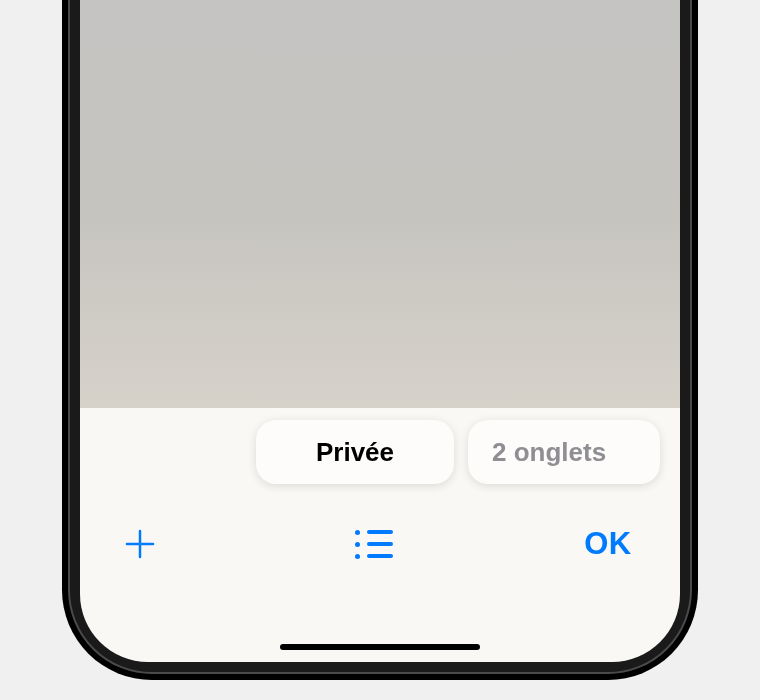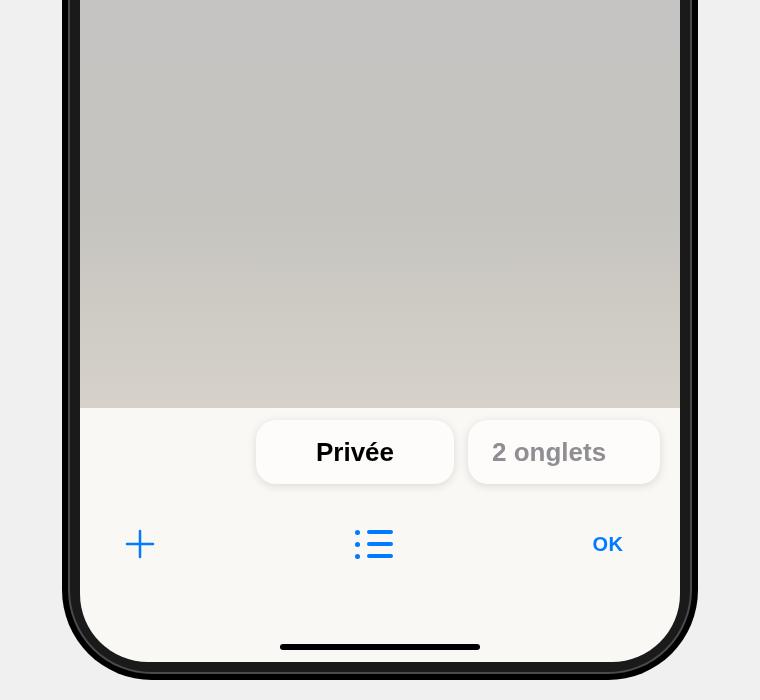--- a/index.html
+++ b/index.html
@@ -102,21 +102,21 @@
     .plus-svg {
       width: 32px;
       height: 32px;
       stroke: #007aff;
       stroke-width: 2.5;
       fill: none;
       stroke-linecap: round;
     }
     .ok-text {
       color: #007aff;
-      font-size: 20px;
+      font-size: 31px;
       font-weight: 600;
       letter-spacing: 0.5px;
     }
     .list-icon {
       display: flex;
       flex-direction: column;
       gap: 7px;
     }
     .list-row {
       display: flex;

